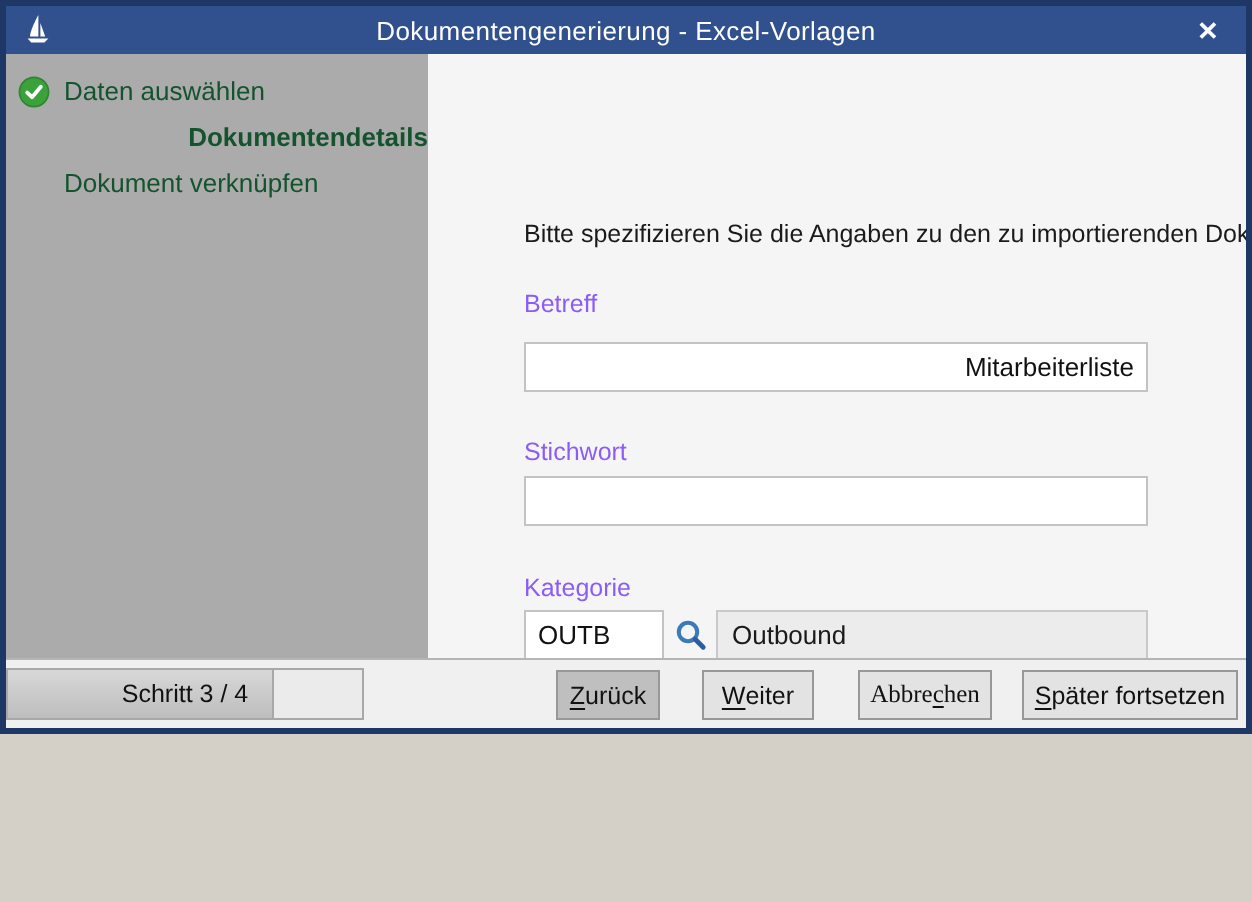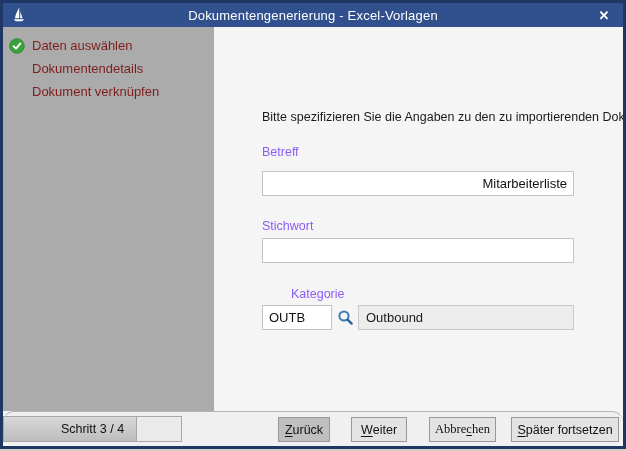--- a/index.html
+++ b/index.html
@@ -1,18 +1,18 @@
 <!DOCTYPE html>
 <html><head>
 <meta charset="utf-8">
 <style>
   html,body { margin:0; padding:0; background:#d4d0c8; }
   * { box-sizing:border-box; }
   .window {
-    position:relative; width:626px; height:449px;
+    position:relative; width:626px; height:367px;
     border:3px solid #1e3765; background:#f5f5f5;
     font-family:"Liberation Sans", sans-serif; color:#1a1a1a;
     overflow:hidden;
   }
   
   .titlebar {
     position:absolute; top:0; left:0; right:0; height:24px;
     background:#31508e;
   }
   .titlebar .app-icon { position:absolute; left:7px; top:3px; width:18px; height:18px; }
@@ -27,36 +27,36 @@
     color:#ffffff; font-size:13px; font-weight:bold; cursor:default;
   }
   
   .main { position:absolute; top:24px; left:0; right:0; bottom:35px; }
   .sidebar {
     position:absolute; top:0; left:0; width:211px; height:100%;
     background:#ababab; padding-top:7px;
   }
   .step {
     display:flex; align-items:center; height:23px; padding-left:6px;
-    font-size:13px; color:#7f1d1d;
+    font-size:13px; color:#14532d;
   }
   .step .icon-box { width:16px; height:16px; margin-right:7px; flex:0 0 16px; }
-  .step.current { font-weight:normal; }
+  .step.current { font-weight:bold;justify-content:flex-end; }
   .content {
     position:absolute; top:0; left:211px; right:0; height:100%;
     background:#f5f5f5; overflow:hidden;
   }
   .instruction {
     position:absolute; left:48px; top:83px; white-space:nowrap;
     font-size:12.5px; color:#1a1a1a;
   }
   .field-label { position:absolute; left:48px; font-size:12.5px; color:#8b5cf6; }
   .lbl-betreff   { top:118px; }
   .lbl-stichwort { top:192px; }
-  .lbl-kategorie { top:260px;margin-left:29px; }
+  .lbl-kategorie { top:260px; }
   .text-input {
     position:absolute; left:48px; width:312px; height:25px;
     border:1px solid #c3c3c3; background:#ffffff;
     font-family:"Liberation Sans", sans-serif; font-size:13px;
     padding:2px 6px; color:#111; outline:none;text-align:right;
   }
   .inp-betreff   { top:144px; }
   .inp-stichwort { top:211px; }
   .kat-row {
     position:absolute; left:48px; top:278px; width:312px; height:25px;
@@ -71,21 +71,21 @@
     width:17px; height:17px; margin:0 4px 0 5px; flex:0 0 17px; cursor:pointer;
   }
   .kat-desc {
     flex:1; height:25px; border:1px solid #c9c9c9; background:#ececec;
     display:flex; align-items:center; padding-left:7px;
     font-size:13px; color:#1a1a1a;
   }
   
   .footer {
     position:absolute; left:0; right:0; bottom:0; height:35px;
-    background:#f0f0f0; border-top:1px solid #b5b5b5;border-radius:11px;
+    background:#f0f0f0; border-top:1px solid #b5b5b5;
   }
   .progress {
     position:absolute; left:0; top:4px; width:179px; height:26px;
     background:#ebebeb; border:1px solid #a8a8a8;
   }
   .progress-fill {
     position:absolute; left:0; top:0; bottom:0; width:75%;
     background:linear-gradient(#d8d8d8,#bdbdbd);
     border-right:1px solid #a8a8a8;
   }

